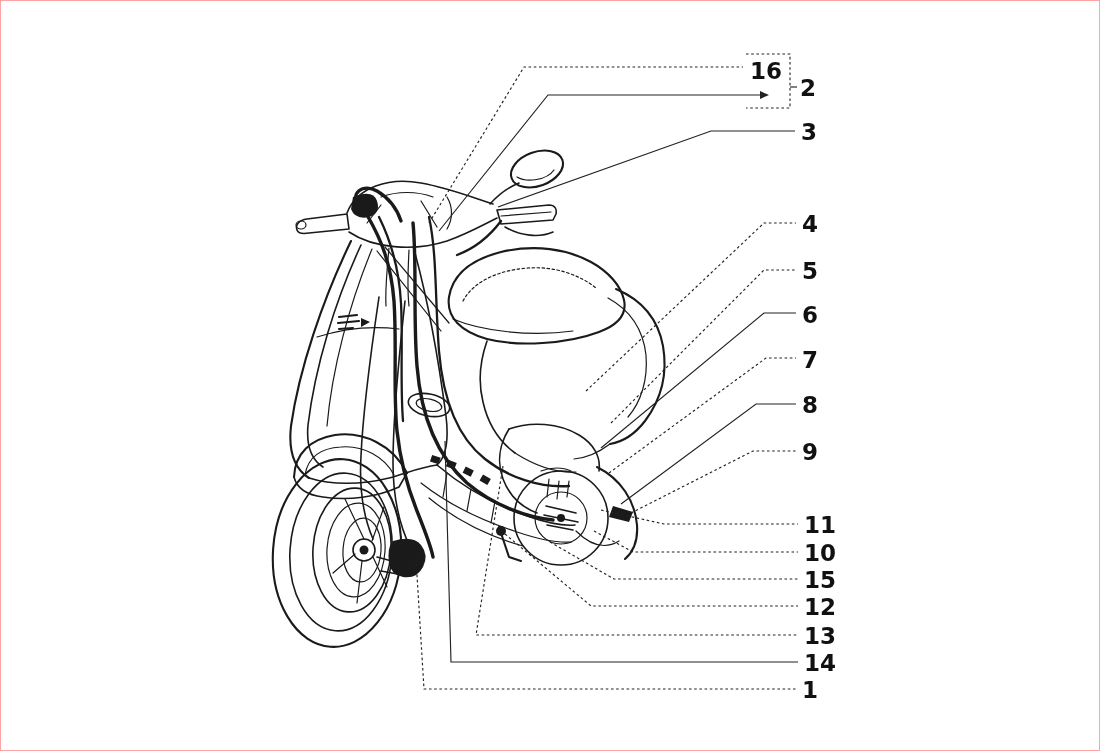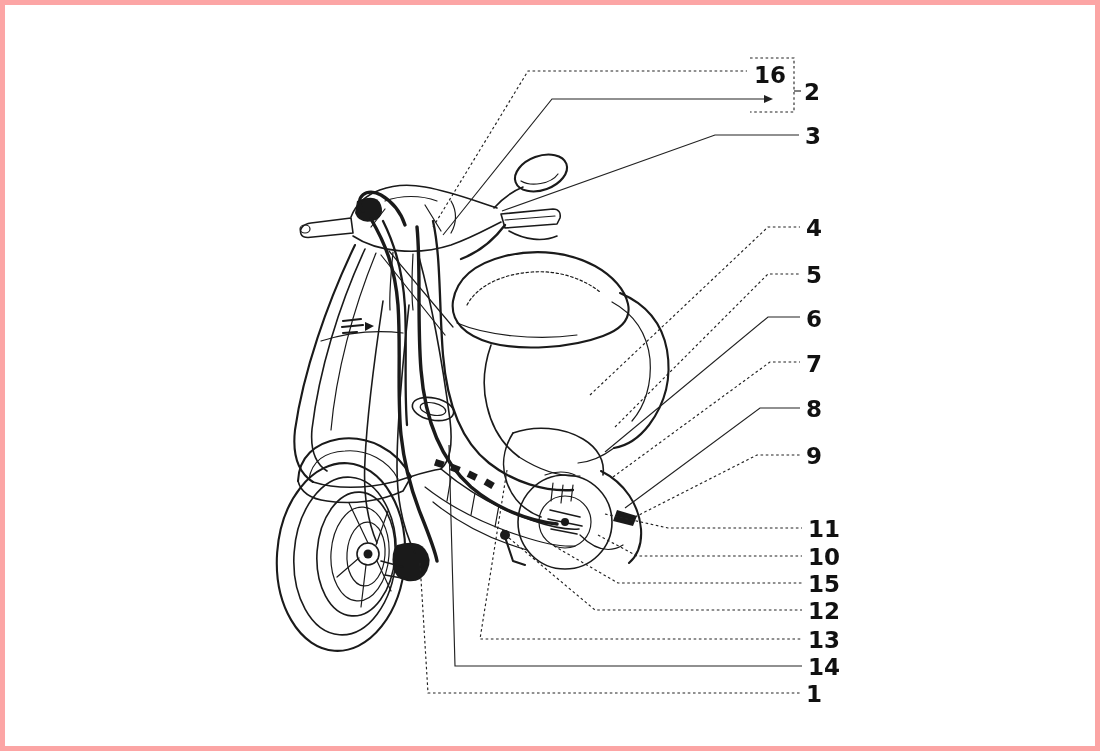--- a/index.html
+++ b/index.html
@@ -6,21 +6,21 @@
     margin: 0;
     padding: 0;
     background: #ffffff;
   }
   .stage {
     position: relative;
     width: 1100px;
     height: 751px;
     background: #ffffff;
     box-sizing: border-box;
-    border: 5px solid #fca5a5;
+    border: 1px solid #fca5a5;
     overflow: hidden;
     font-family: "DejaVu Sans", "Liberation Sans", sans-serif;
   }
   svg { position: absolute; inset: 0; display: block; }
 
   
   .ink       { stroke: #1a1a1a; fill: none; stroke-linecap: round; stroke-linejoin: round; }
   .w1        { stroke-width: 1.2; }
   .w15       { stroke-width: 1.6; }
   .w2        { stroke-width: 2.1; }

